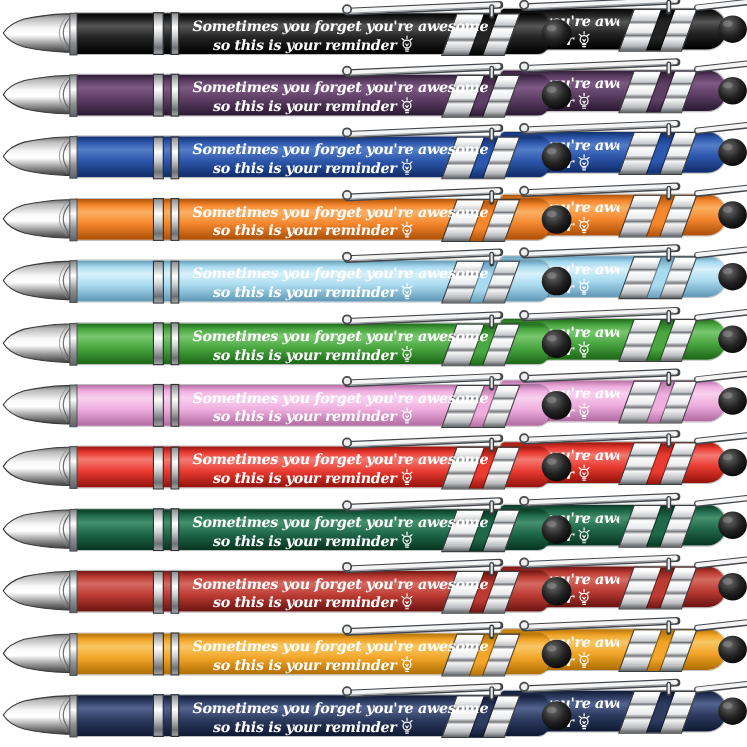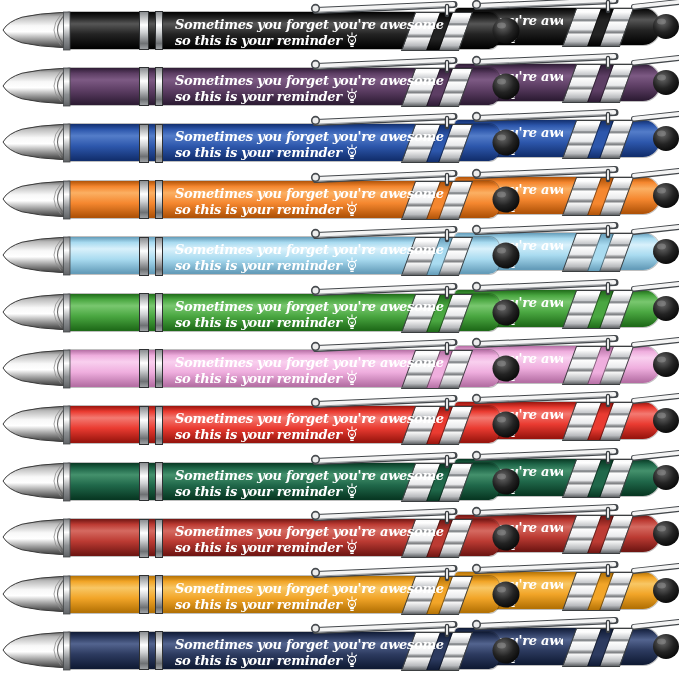--- a/index.html
+++ b/index.html
@@ -23,21 +23,21 @@
   .grip{position:absolute;top:10px;height:37px;width:56px;border:1px solid #3c3f41;
     transform:skewX(-20deg);
     background:linear-gradient(180deg,#fafafa 0%,#ffffff 8%,#c7c9cc 26%,#6f7377 30%,#fdfdfd 36%,#e9eaec 55%,#77797c 63%,#f5f5f5 69%,#b9bbbe 88%,#606366 100%);}
   .pa-grip{left:408px;}
   .pb-grip{left:569px;top:6px;}
   .stripe{position:absolute;left:24px;top:0;width:11px;height:100%;
     border-left:1px solid rgba(0,0,0,.45);border-right:1px solid rgba(0,0,0,.45);
     background:linear-gradient(180deg,var(--cd) 0%,var(--c) 30%,var(--c) 70%,var(--cd) 100%);}
 
   
-  .imprint{position:absolute;width:220px;text-align:left;color:#ffffff;
+  .imprint{position:absolute;width:220px;text-align:center;color:#ffffff;
     font-style:italic;font-weight:bold;font-size:13px;line-height:14px;
     letter-spacing:-0.3px;white-space:nowrap;}
   .pa-text{left:175px;top:16px;}
   .pb-clip-box{position:absolute;left:455px;top:0;width:108px;height:57px;overflow:hidden;}
   .pb-text{left:-119px;top:12px;}
   .bulb{vertical-align:-3px;margin-left:4px;}
 
   svg.row-art{position:absolute;left:0;top:-10px;pointer-events:none;overflow:visible;}
 </style>
 </head>

